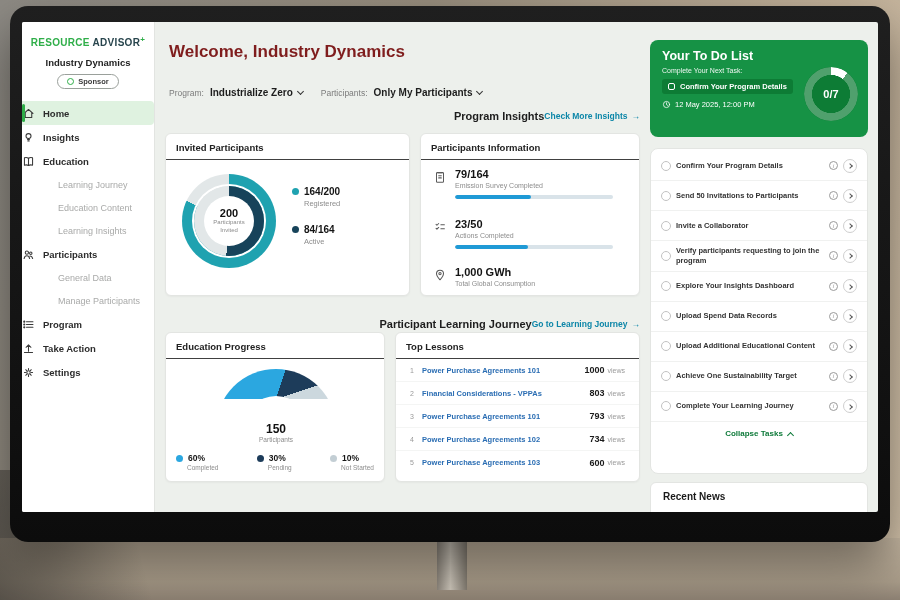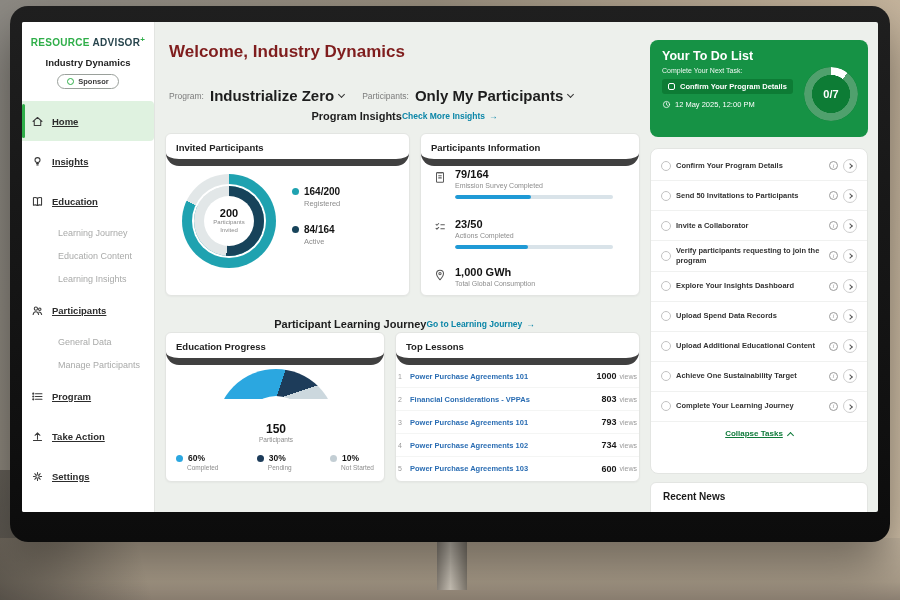--- a/index.html
+++ b/index.html
@@ -27,43 +27,43 @@
     background:#fff; border-right:1px solid #e2e4e1; }
   .logo { padding:13px 0 2px; text-align:center; font-size:10px; font-weight:bold; letter-spacing:.3px; }
   .logo .lg-primary { color:#2fae49; }
   .logo .lg-secondary { color:#28454d; }
   .logo .lg-plus { color:#2fae49; font-size:8px; vertical-align:super; }
   .org-name { text-align:center; font-size:9.5px; font-weight:bold; color:#232323; margin-top:7px; }
   .badge-pill { margin:6px auto 0; width:max-content; display:flex; align-items:center; gap:4px;
     border:1px solid #9aa09b; border-radius:10px; padding:2px 9px; font-size:7.5px; color:#3a3a3a; font-weight:bold; background:#fff; cursor:pointer; }
   .badge-ico { width:7px; height:7px; border:1.6px solid #2fae49; border-radius:50%; display:inline-block; }
   .nav { margin-top:12px; }
-  .nav-item { display:flex; align-items:center; gap:8px; height:40px; padding:0 9px;
-    font-size:9.5px; font-weight:bold; color:#2c2c2c; cursor:pointer;text-decoration:underline; }
+  .nav-item { display:flex; align-items:center; gap:8px; height:24px; padding:0 0;
+    font-size:9.5px; font-weight:bold; color:#2c2c2c; cursor:pointer; }
   .nav-item svg { width:13px; height:13px; stroke:#3a3a3a; fill:none; stroke-width:1.3; stroke-linecap:round; stroke-linejoin:round; flex:0 0 13px; }
   .nav-item.active { background:#dff2e0; border-radius:0 4px 4px 0; position:relative; }
   .nav-item.active::before { content:""; position:absolute; left:0; top:3px; bottom:3px; width:3px; background:#2fae49; border-radius:2px; }
   .nav-sub { height:23px; display:flex; align-items:center; padding-left:36px;
     font-size:9px; color:#a9aaa9; cursor:pointer; }
 
   
   .main { position:absolute; left:133px; top:0; width:497px; height:100%; }
   .welcome { position:absolute; left:14px; top:20px; font-size:17px; font-weight:bold; color:#7f1d1d; }
   .filters { position:absolute; left:14px; top:65px; display:flex; align-items:flex-end; gap:18px; }
   .filter { display:flex; align-items:center; gap:6px; }
   .filter-label { font-size:8.5px; color:#7c7c7c; }
-  .filter-value { display:flex; align-items:center; font-size:15px; font-weight:bold; color:#1d1d1d; background:none; border:none; cursor:pointer; font-family:inherit; }
+  .filter-value { display:flex; align-items:center; font-size:10px; font-weight:bold; color:#1d1d1d; background:none; border:none; cursor:pointer; font-family:inherit; }
   .chev-d { width:5px; height:5px; border-right:1.5px solid #333; border-bottom:1.5px solid #333; transform:rotate(45deg); margin-left:5px; margin-bottom:2px; display:inline-block; }
 
-  .sec-row { position:absolute; left:14px; width:471px; display:flex; justify-content:center; align-items:center; }
+  .sec-row { position:absolute; left:14px; width:471px; display:flex; justify-content:flex-end; align-items:center; }
   .sec-title { font-size:11px; font-weight:bold; color:#1d1d1d; }
   .sec-link { font-size:8.5px; font-weight:bold; color:#0c86a8; cursor:pointer; display:flex; align-items:center; gap:4px; text-decoration:none; }
 
   .card { position:absolute; background:#fff; border:1px solid #e3e5e2; border-radius:6px; box-shadow:0 1px 2px rgba(0,0,0,.04); }
-  .card-title { font-size:9.5px; font-weight:bold; color:#222; padding:8px 10px 6px; border-bottom:7px solid #404040;border-radius:13px; }
+  .card-title { font-size:9.5px; font-weight:bold; color:#222; padding:8px 10px 6px; border-bottom:1px solid #404040; }
 
   
   .donut { position:absolute; left:16px; top:40px; width:94px; height:94px; border-radius:50%; }
   .donut-inner { position:absolute; inset:12px; border-radius:50%; box-shadow:0 0 0 2px #fff; }
   .donut-hole { position:absolute; inset:10px; border-radius:50%; background:#fff; display:flex; flex-direction:column; align-items:center; justify-content:center; text-align:center; }
   .donut-hole .dv { font-size:11px; font-weight:bold; color:#111; }
   .donut-hole .dl { font-size:6px; color:#8b8b8b; width:40px; line-height:1.3; }
   .legend-col { position:absolute; left:126px; top:52px; }
   .leg-item { margin-bottom:16px; }
   .leg-line { display:flex; align-items:center; gap:5px; }
@@ -86,21 +86,21 @@
   .gauge { position:absolute; inset:0; border-radius:120px 120px 0 0; }
   .gauge-hole { position:absolute; left:50%; transform:translateX(-50%); bottom:0; width:66px; height:33px; background:#fff; border-radius:66px 66px 0 0; }
   .gauge-center { position:absolute; left:0; right:0; bottom:-14px; text-align:center; }
   .gauge-center .gv { font-size:12px; font-weight:bold; color:#111; }
   .gauge-center .gl { font-size:6.5px; color:#8d8d8d; }
   .edu-legend { position:absolute; left:10px; right:10px; bottom:10px; display:flex; justify-content:space-between; }
   .edu-leg-item .leg-val { font-size:8.5px; }
   .edu-leg-item .leg-lab { font-size:6.5px; margin-left:11px; margin-top:1px; }
 
   
-  .lesson-row { display:flex; align-items:center; padding:0 2px; height:23px; border-bottom:1px solid #f4f5f4; }
+  .lesson-row { display:flex; align-items:center; padding:0 14px; height:23px; border-bottom:1px solid #f4f5f4; }
   .lesson-row:last-child { border-bottom:none; }
   .l-rank { font-size:7px; color:#9a9a9a; width:12px; }
   .l-title { font-size:7.5px; font-weight:bold; color:#2a6db3; flex:1; cursor:pointer; }
   .l-views { font-size:9px; font-weight:bold; color:#1a1a1a; }
   .l-unit { font-size:7px; color:#9a9a9a; margin-left:3px; }
 
   
   .right { position:absolute; left:628px; top:0; width:218px; height:100%; }
   .todo-card { position:absolute; left:0; top:18px; width:218px; height:97px;
     background:#169245; border-radius:8px; padding:9px 12px; color:#fff; }
@@ -123,21 +123,21 @@
     background:#fff; border:1px solid #e3e5e2; border-radius:8px; padding:2px 0; overflow:hidden; }
   .task-row { display:flex; align-items:center; gap:5px; padding:5px 10px; border-bottom:1px solid #f0f1f0; min-height:30px; cursor:pointer; }
   .task-check { width:10px; height:10px; border:1.2px solid #c2c2c2; border-radius:50%; flex:0 0 10px; }
   .task-label { flex:1; font-size:7.5px; font-weight:bold; color:#333; line-height:1.3; }
   .info-i { width:9px; height:9px; border:1px solid #9a9a9a; border-radius:50%; font-size:6px; color:#9a9a9a;
     display:inline-flex; align-items:center; justify-content:center; font-style:italic; flex:0 0 9px; }
   .task-go { width:14px; height:14px; border:1px solid #cfcfcf; border-radius:50%; position:relative; flex:0 0 14px; }
   .chev-r { width:4px; height:4px; border-top:1.4px solid #555; border-right:1.4px solid #555; transform:rotate(45deg);
     position:absolute; left:4px; top:4.5px; }
   .collapse-row { display:flex; align-items:center; justify-content:center; gap:5px; height:24px;
-    font-size:8px; font-weight:bold; color:#0e7a3a; cursor:pointer;text-decoration:underline; }
+    font-size:8px; font-weight:bold; color:#0e7a3a; cursor:pointer; }
   .chev-u { width:5px; height:5px; border-top:1.5px solid #0e7a3a; border-right:1.5px solid #0e7a3a; transform:rotate(-45deg); margin-top:3px; }
 
   .news-bar { position:absolute; left:0; top:460px; width:218px; height:34px; background:#fff;
     border:1px solid #e3e5e2; border-radius:6px 6px 0 0; padding:8px 12px; }
   .news-title { font-size:10px; font-weight:bold; color:#1a1a1a; }
 
   .arrow { font-weight:bold; }
 </style>
 </head>
 <body>

